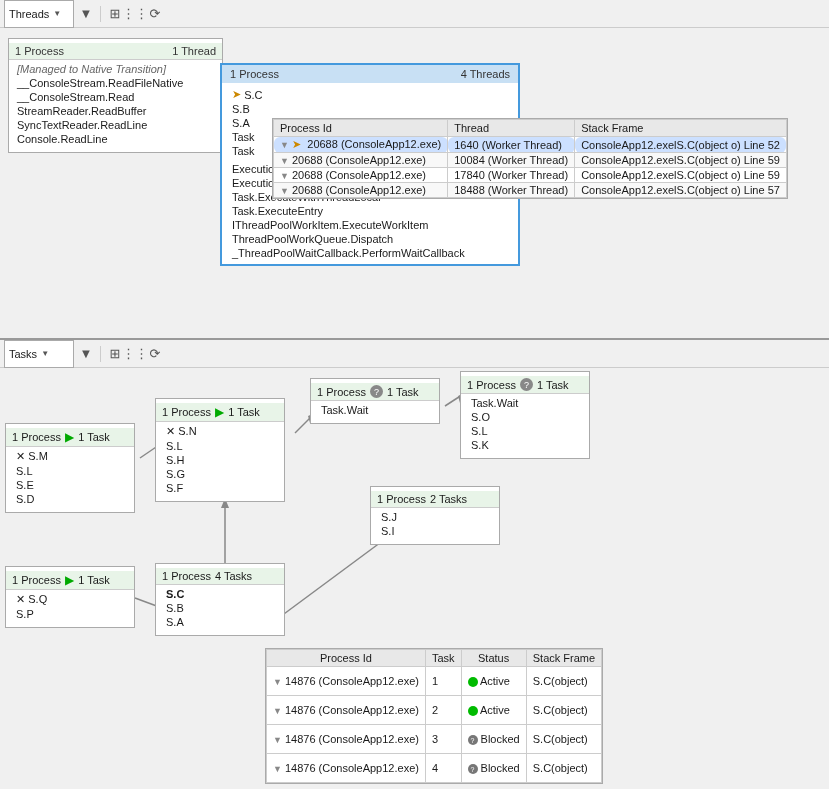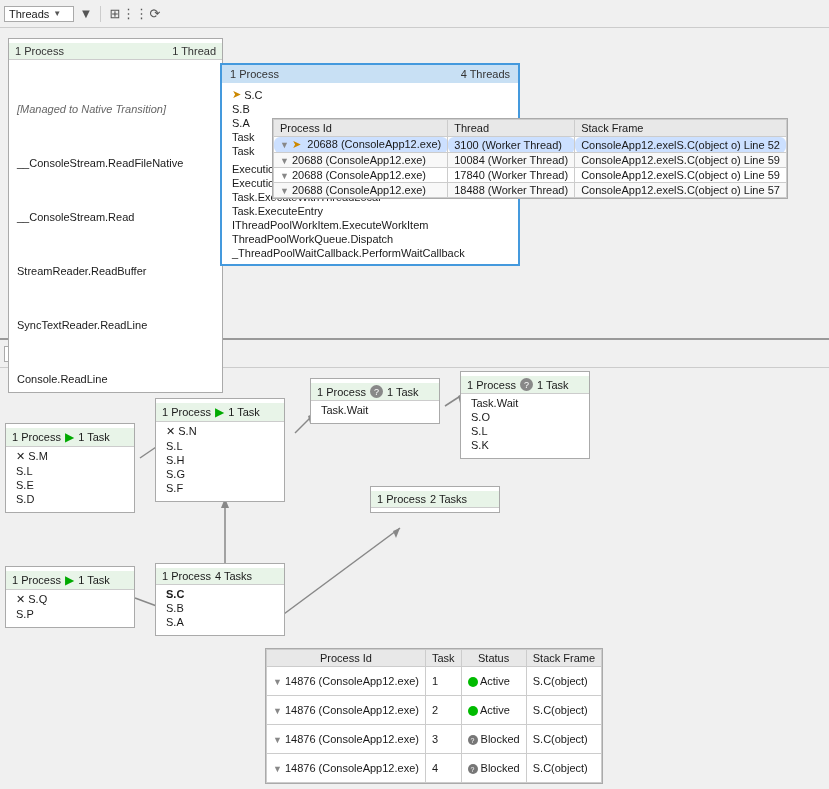--- a/index.html
+++ b/index.html
@@ -6,21 +6,21 @@
     body { font-family: 'Segoe UI', Arial, sans-serif; font-size: 11px; background: #f0f0f0; color: #1a1a1a; }
 
     .toolbar {
       display: flex; align-items: center; gap: 4px;
       background: #f0f0f0; border-bottom: 1px solid #ccc;
       padding: 3px 4px; height: 28px;
     }
     .dropdown {
       display: flex; align-items: center;
       background: white; border: 1px solid #aaa;
-      padding: 1px 4px; height: 16px; min-width: 70px;
+      padding: 1px 4px; height: 28px; min-width: 70px;
       font-size: 11px; cursor: pointer;
     }
     .dropdown-arrow { font-size: 8px; margin-left: 4px; color: #555; }
     .toolbar-icon { width: 16px; height: 16px; display: flex; align-items: center; justify-content: center; cursor: pointer; color: #555; font-size: 13px; }
     .toolbar-sep { width: 1px; height: 16px; background: #ccc; margin: 0 2px; }
 
     .panel { background: #f0f0f0; }
     .panel-threads { height: 340px; border-bottom: 2px solid #999; }
     .panel-tasks { height: 449px; }
 
@@ -34,21 +34,21 @@
       width: 215px; padding: 4px 0;
     }
     .box-header {
       display: flex; justify-content: space-between;
       padding: 2px 6px 2px 6px;
       font-size: 11px; color: #333; background: #e8f4e8;
       border-bottom: 1px solid #ccc;
     }
     .box-header-blue { background: #ddeeff; }
     .box-body { padding: 2px 6px; }
-    .box-item { padding: 1px 2px; color: #1a1a1a; font-size: 11px; margin-top: 40px; }
+    .box-item { padding: 1px 2px; color: #1a1a1a; font-size: 11px; }
     .box-item.bracket { color: #666; font-style: italic; }
 
     
     .threads-popup {
       position: absolute; left: 220px; top: 35px;
       background: white; border: 2px solid #4499dd;
       width: 300px;
     }
     .popup-header {
       display: flex; justify-content: space-between;
@@ -188,21 +188,21 @@
         <thead>
           <tr>
             <th>Process Id</th>
             <th>Thread</th>
             <th>Stack Frame</th>
           </tr>
         </thead>
         <tbody>
           <tr class="row-selected">
             <td><span class="tri-down">▼</span> <span class="gold-arrow">➤</span> 20688 (ConsoleApp12.exe)</td>
-            <td>3100 (Worker Thread)</td>
+            <td>1640 (Worker Thread)</td>
             <td>ConsoleApp12.exelS.C(object o) Line 52</td>
           </tr>
           <tr>
             <td><span class="tri-down">▼</span> 20688 (ConsoleApp12.exe)</td>
             <td>10084 (Worker Thread)</td>
             <td>ConsoleApp12.exelS.C(object o) Line 59</td>
           </tr>
           <tr>
             <td><span class="tri-down">▼</span> 20688 (ConsoleApp12.exe)</td>
             <td>17840 (Worker Thread)</td>
@@ -309,20 +309,24 @@
         <div class="task-item">S.L</div>
         <div class="task-item">S.K</div>
       </div>
     </div>
 
     <div class="task-box" style="left:370px; top:118px;">
       <div class="task-box-header">
         <span>1 Process</span>
         <span>2 Tasks</span>
       </div>
+      <div class="task-body">
+        <div class="task-item">S.J</div>
+        <div class="task-item">S.I</div>
+      </div>
     </div>
 
     <div class="task-box" style="left:5px; top:198px;">
       <div class="task-box-header">
         <span>1 Process</span>
         <span class="task-icon-green">▶</span>
         <span>1 Task</span>
       </div>
       <div class="task-body">
         <div class="task-item">✕ S.Q</div>

